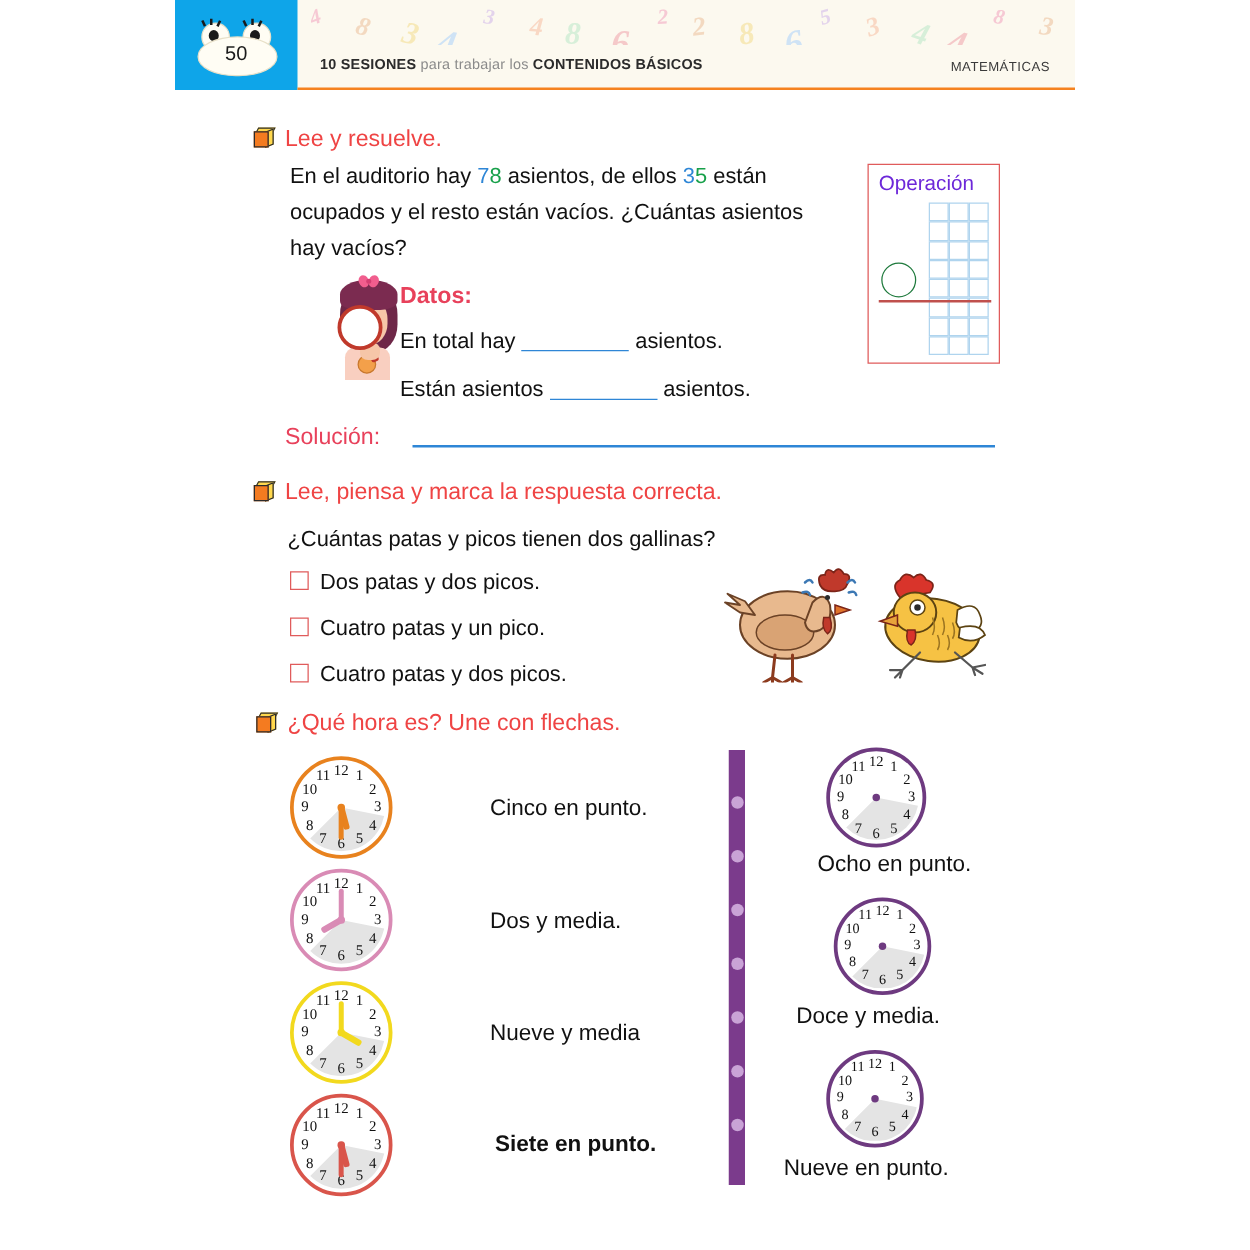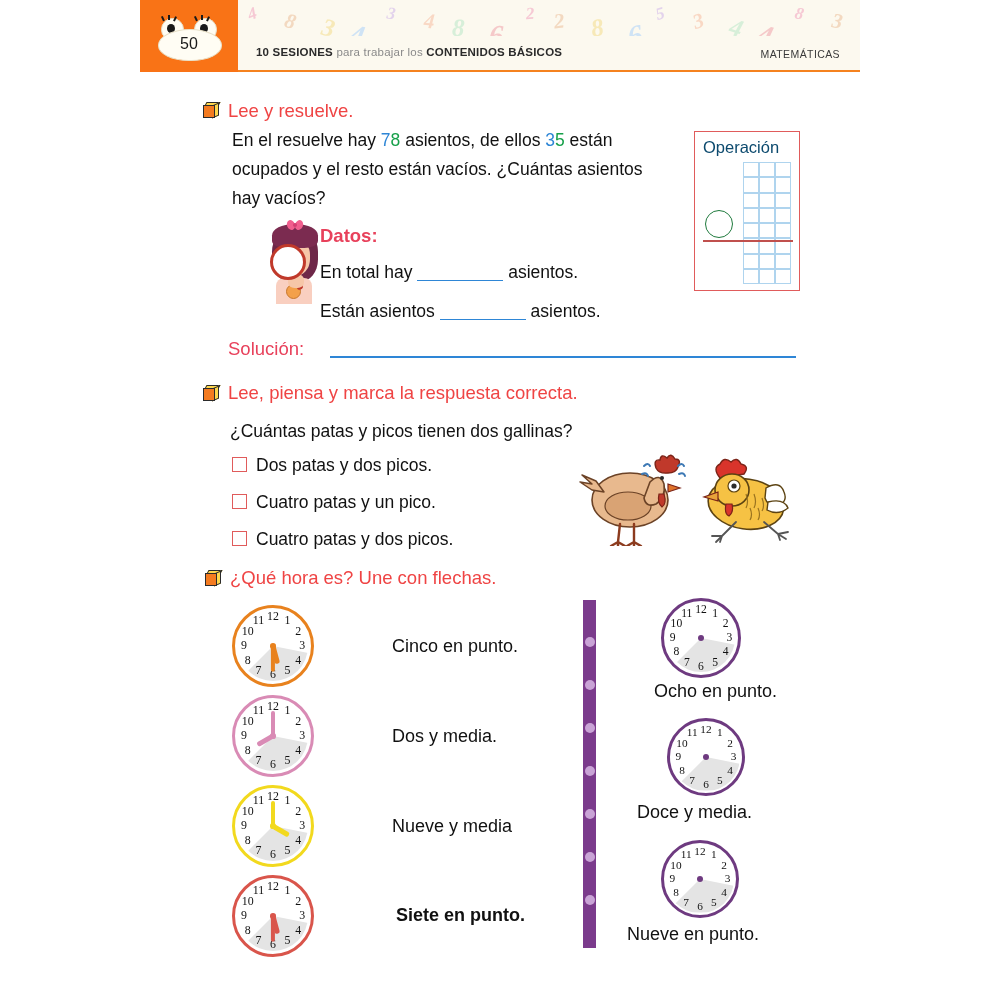--- a/index.html
+++ b/index.html
@@ -10,21 +10,21 @@
     overflow:hidden;
     position:relative;
   }
 
   
   .header{
     position:absolute;left:140px;top:0;width:720px;height:72px;
   }
   .hdr-orange{
     position:absolute;left:0;top:0;width:108px;height:72px;
-    background:#f97316;
+    background:#0ea5e9;
   }
   .frog{
     position:absolute;left:14px;top:18px;width:70px;height:42px;
   }
   .frog-body{
     position:absolute;left:4px;top:11px;width:62px;height:30px;
     background:#fffdf4;border-radius:50% 50% 48% 48%;
     border:1.4px solid #e8e0c8;
   }
   .frog-eye{
@@ -101,21 +101,21 @@
   
   .prob-line{position:absolute;color:#111;font-size:17.5px;white-space:nowrap;}
   .num-b{color:#2E86D6;}
   .num-g{color:#17A04A;}
 
   .opbox{
     position:absolute;left:694px;top:131px;width:104px;height:158px;
     border:1.6px solid #E05B5B;background:#fff;
   }
   .opbox-title{
-    position:absolute;left:8px;top:6px;color:#0c4a6e;font-size:16.5px;
+    position:absolute;left:8px;top:6px;color:#6d28d9;font-size:16.5px;
   }
   .opgrid{
     position:absolute;left:48px;top:30px;width:48px;height:122px;
   }
   .opgrid .cell{
     position:absolute;border:1px solid #AFD4EE;box-sizing:border-box;
   }
   .opcircle{
     position:absolute;left:10px;top:78px;width:26px;height:26px;
     border:1.6px solid #1F7A3D;border-radius:50%;
@@ -248,21 +248,21 @@
   <div class="hdr-rule"></div>
 </div>
 
 <div class="cube" style="left:203px;top:102px;">
   <div class="top"></div>
     <div class="side"></div>
     <div class="front"></div>
 </div>
 <div class="h-blue" style="left:228px;top:100px;">Lee y resuelve.</div>
 
-<div class="prob-line" style="left:232px;top:130px;"><span>En el resuelve hay </span><span class="num-b">7</span><span class="num-g">8</span><span> asientos, de ellos </span><span class="num-b">3</span><span class="num-g">5</span><span> están</span></div>
+<div class="prob-line" style="left:232px;top:130px;"><span>En el auditorio hay </span><span class="num-b">7</span><span class="num-g">8</span><span> asientos, de ellos </span><span class="num-b">3</span><span class="num-g">5</span><span> están</span></div>
 <div class="prob-line" style="left:232px;top:159px;">ocupados y el resto están vacíos. ¿Cuántas asientos</div>
 <div class="prob-line" style="left:232px;top:188px;">hay vacíos?</div>
 
 <div class="opbox">
   <div class="opbox-title">Operación</div>
   <div class="opgrid" id="opgrid">
       <div class="cell" style="left: 0px; top: 0px; width: 16px; height: 15.25px;"></div>
       <div class="cell" style="left: 16px; top: 0px; width: 16px; height: 15.25px;"></div>
       <div class="cell" style="left: 32px; top: 0px; width: 16px; height: 15.25px;"></div>
       <div class="cell" style="left: 0px; top: 15.25px; width: 16px; height: 15.25px;"></div>

